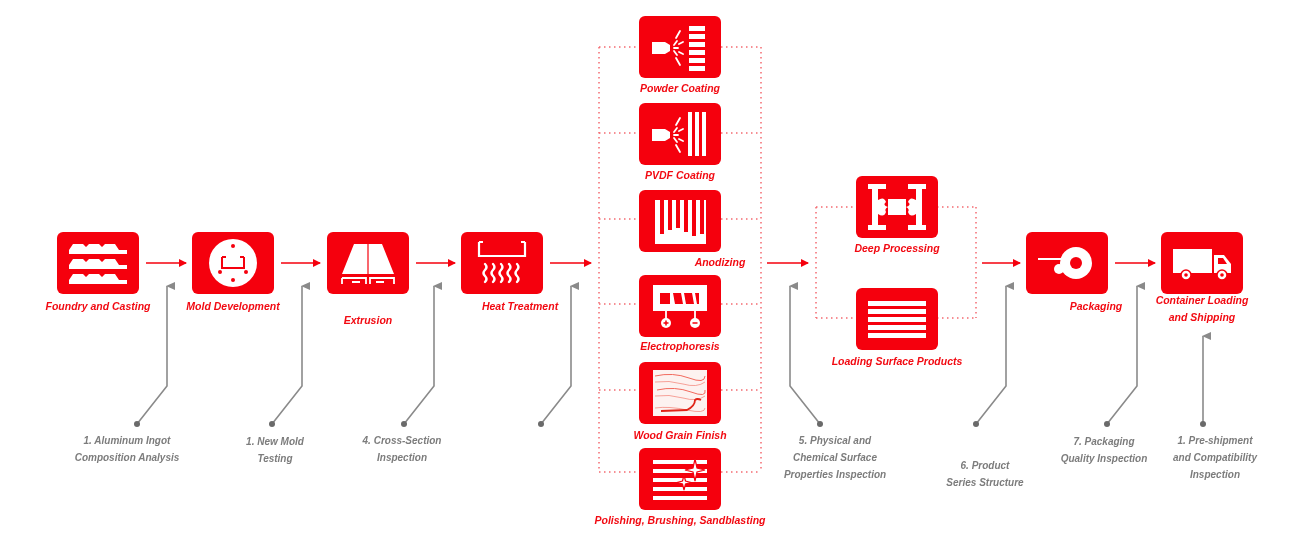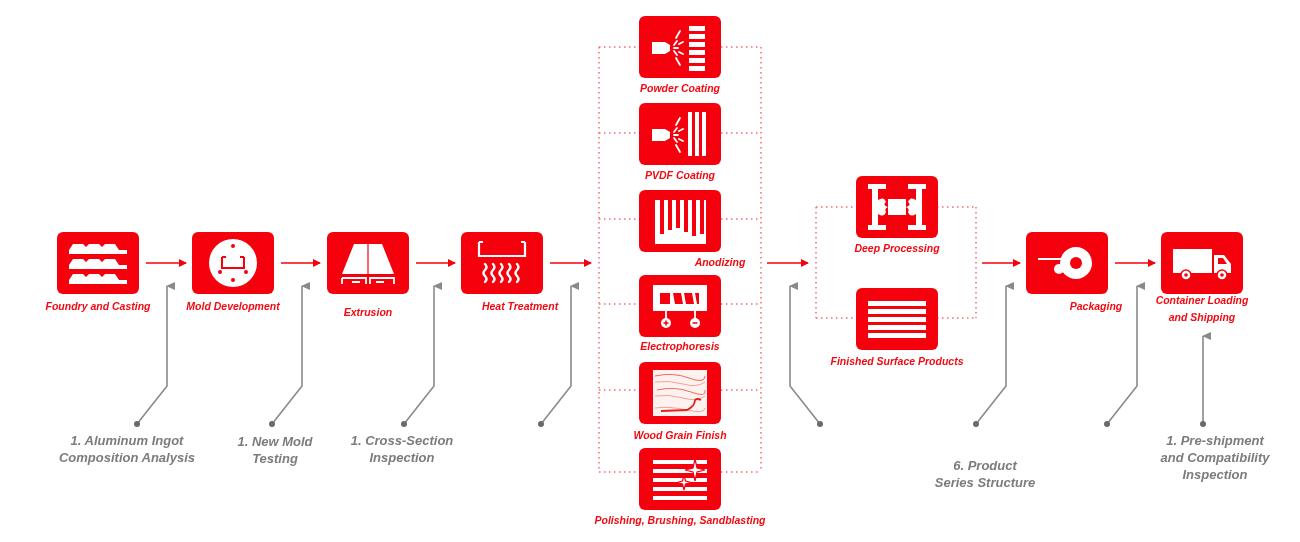--- a/index.html
+++ b/index.html
@@ -1,21 +1,21 @@
 <!DOCTYPE html>
 <html><head>
 <meta charset="utf-8">
 <style>
   html,body{margin:0;padding:0;background:#ffffff;}
   body{width:1300px;height:542px;position:relative;overflow:hidden;font-family:"Liberation Sans",sans-serif;}
   #stage{position:absolute;left:0;top:0;width:1300px;height:542px;}
   .node{position:absolute;width:82px;height:62px;background:#f5000d;border-radius:6px;}
   .node svg{position:absolute;left:0;top:0;width:82px;height:62px;}
   .lbl{position:absolute;color:#f20a12;font-weight:bold;font-style:italic;font-size:10.5px;white-space:nowrap;line-height:16px;transform:translateX(-50%);}
-  .qc{position:absolute;color:#7c7c7c;font-weight:bold;font-style:italic;font-size:13px;text-align:center;line-height:17px;transform:translateX(-50%);white-space:nowrap;}
+  .qc{position:absolute;color:#7c7c7c;font-weight:bold;font-style:italic;font-size:10px;text-align:center;line-height:17px;transform:translateX(-50%);white-space:nowrap;}
   svg.lines{position:absolute;left:0;top:0;width:1300px;height:542px;pointer-events:none;}
 </style>
 </head>
 <body>
 
 <div id="stage">
 
   <svg class="lines" viewBox="0 0 1300 542">
     <defs>
       <marker id="ar" markerWidth="8" markerHeight="8" refX="7" refY="4" orient="auto" markerUnits="userSpaceOnUse">
@@ -112,21 +112,21 @@
     <svg viewBox="0 0 82 62">
       <path d="M27,12 L55,12 L67,42 L15,42 Z" fill="#fff"></path>
       <line x1="41" y1="12" x2="41" y2="52" stroke="#f5000d" stroke-width="1.2"></line>
       <g fill="none" stroke="#fff" stroke-width="1.8">
         <path d="M15,46 L15,52 M15,46 L39,46 L39,52"></path>
         <path d="M43,52 L43,46 L67,46 L67,52"></path>
         <path d="M25,50 L33,50 M49,50 L57,50"></path>
       </g>
     </svg>
   </div>
-  <div class="lbl" style="left:368px;top:304px;">Extrusion</div>
+  <div class="lbl" style="left:368px;top:312px;">Extrusion</div>
 
   <div class="node" style="left:461px;top:232px;">
     <svg viewBox="0 0 82 62">
       <path d="M18,10 L18,24 L64,24 L64,10 M18,10 L22,10 M64,10 L60,10" fill="none" stroke="#fff" stroke-width="2.2"></path>
       <g fill="none" stroke="#fff" stroke-width="2.4" stroke-linecap="round">
         <path d="M24,32 q3,3 0,6 q-3,3 0,6 q3,3 0,6"></path>
         <path d="M32,32 q3,3 0,6 q-3,3 0,6 q3,3 0,6"></path>
         <path d="M40,32 q3,3 0,6 q-3,3 0,6 q3,3 0,6"></path>
         <path d="M48,32 q3,3 0,6 q-3,3 0,6 q3,3 0,6"></path>
         <path d="M56,32 q3,3 0,6 q-3,3 0,6 q3,3 0,6"></path>
@@ -291,37 +291,46 @@
     <svg viewBox="0 0 82 62">
       <g fill="#fff">
         <rect x="12" y="13" width="58" height="5"></rect>
           <rect x="12" y="21" width="58" height="5"></rect>
         <rect x="12" y="29" width="58" height="5"></rect>
           <rect x="12" y="37" width="58" height="5"></rect>
         <rect x="12" y="45" width="58" height="5"></rect>
       </g>
     </svg>
   </div>
-  <div class="lbl" style="left:897px;top:353px;">Finished Surface Products</div>
+  <div class="lbl" style="left:897px;top:353px;">Loading Surface Products</div>
 
   <div class="qc" style="left:127px;top:432px;">
     <div>1. Aluminum Ingot</div>
     <div>Composition Analysis</div>
   </div>
   <div class="qc" style="left:275px;top:433px;">
     <div>1. New Mold</div>
     <div>Testing</div>
   </div>
   <div class="qc" style="left:402px;top:432px;">
-    <div>1. Cross-Section</div>
+    <div>4. Cross-Section</div>
     <div>Inspection</div>
+  </div>
+  <div class="qc" style="left:835px;top:432px;">
+    <div>5. Physical and</div>
+    <div>Chemical Surface</div>
+    <div>Properties Inspection</div>
   </div>
   <div class="qc" style="left:985px;top:437px;margin-top:20px;">
     <div>6. Product</div>
     <div>Series Structure</div>
+  </div>
+  <div class="qc" style="left:1104px;top:433px;">
+    <div>7. Packaging</div>
+    <div>Quality Inspection</div>
   </div>
   <div class="qc" style="left:1215px;top:432px;">
     <div>1. Pre-shipment</div>
     <div>and Compatibility</div>
     <div>Inspection</div>
   </div>
 
 </div>
 
 </body></html>

